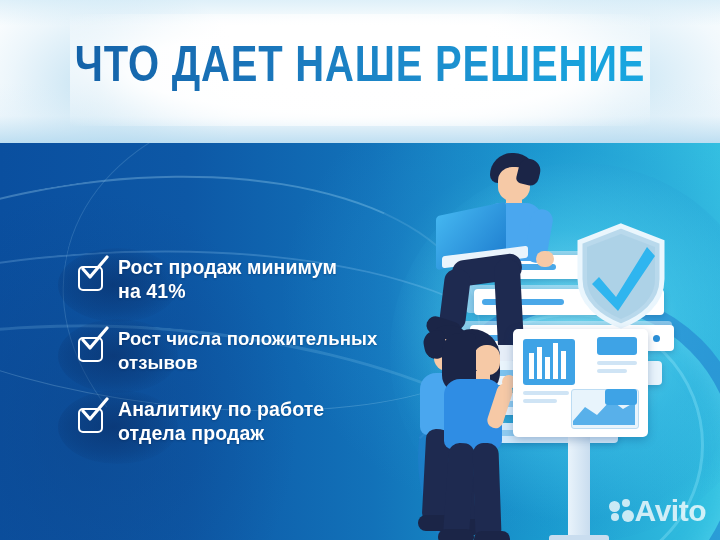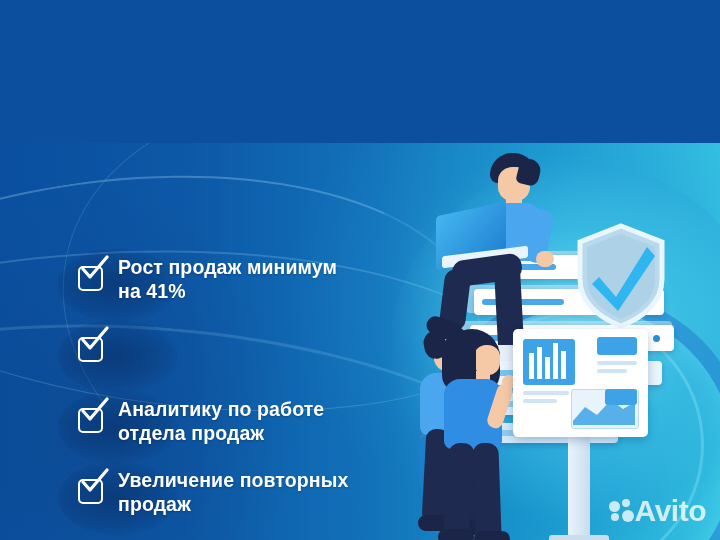--- a/index.html
+++ b/index.html
@@ -157,20 +157,28 @@
     color:rgba(255,255,255,.95);
     font-family:"Liberation Sans","DejaVu Sans",sans-serif;
     font-weight:bold;font-size:30px;line-height:30px;letter-spacing:-.5px;
   }
 </style>
 </head>
 <body>
 
 <div class="poster">
 
+  <div class="header">
+    <div class="header-tint-a"></div>
+    <div class="header-tint-b"></div>
+    <div class="header-tint-d"></div>
+    <div class="header-tint-c"></div>
+    <div class="header-core"></div>
+    <div class="title">ЧТО ДАЕТ НАШЕ РЕШЕНИЕ</div>
+  </div>
 
   <div class="body-panel">
     <div class="glow-right"></div>
     <span class="swirl sw1"></span>
     <span class="swirl sw2"></span>
     <span class="swirl sw3"></span>
     <span class="swirl sw4"></span>
     <span class="swirl sw5"></span>
     <span class="swirl sw6"></span>
     <div class="ring"></div>
@@ -303,45 +311,36 @@
     </div>
 
     <div class="row" style="top:184px;">
       <span class="blob"></span>
       <span class="cbox"></span>
       <span class="cmark">
         <svg width="30" height="30" viewBox="0 0 30 30">
             <path d="M3 14 L10 22 L27 2" fill="none" stroke="#ffffff" stroke-width="3.2" stroke-linecap="round" stroke-linejoin="round"></path>
           </svg>
       </span>
+      <span class="row-text tight">Рост числа положительных
+отзывов</span>
     </div>
 
     <div class="row" style="top:255px;">
       <span class="blob"></span>
       <span class="cbox"></span>
       <span class="cmark">
         <svg width="30" height="30" viewBox="0 0 30 30">
             <path d="M3 14 L10 22 L27 2" fill="none" stroke="#ffffff" stroke-width="3.2" stroke-linecap="round" stroke-linejoin="round"></path>
           </svg>
       </span>
       <span class="row-text">Аналитику по работе
 отдела продаж</span>
     </div>
 
-    <div class="row" style="top:326px;">
-      <span class="blob"></span>
-      <span class="cbox"></span>
-      <span class="cmark">
-        <svg width="30" height="30" viewBox="0 0 30 30">
-            <path d="M3 14 L10 22 L27 2" fill="none" stroke="#ffffff" stroke-width="3.2" stroke-linecap="round" stroke-linejoin="round"></path>
-          </svg>
-      </span>
-      <span class="row-text">Увеличение повторных
-продаж</span>
-    </div>
   </div>
 
   <div class="watermark">
     <span class="wm-mark">
       <i style="left:0px;top:2px;width:11px;height:11px;"></i>
       <i style="left:13px;top:0px;width:8px;height:8px;"></i>
       <i style="left:2px;top:14px;width:8px;height:8px;"></i>
       <i style="left:13px;top:11px;width:12px;height:12px;"></i>
     </span>
     <span class="wm-text">Avito</span>

